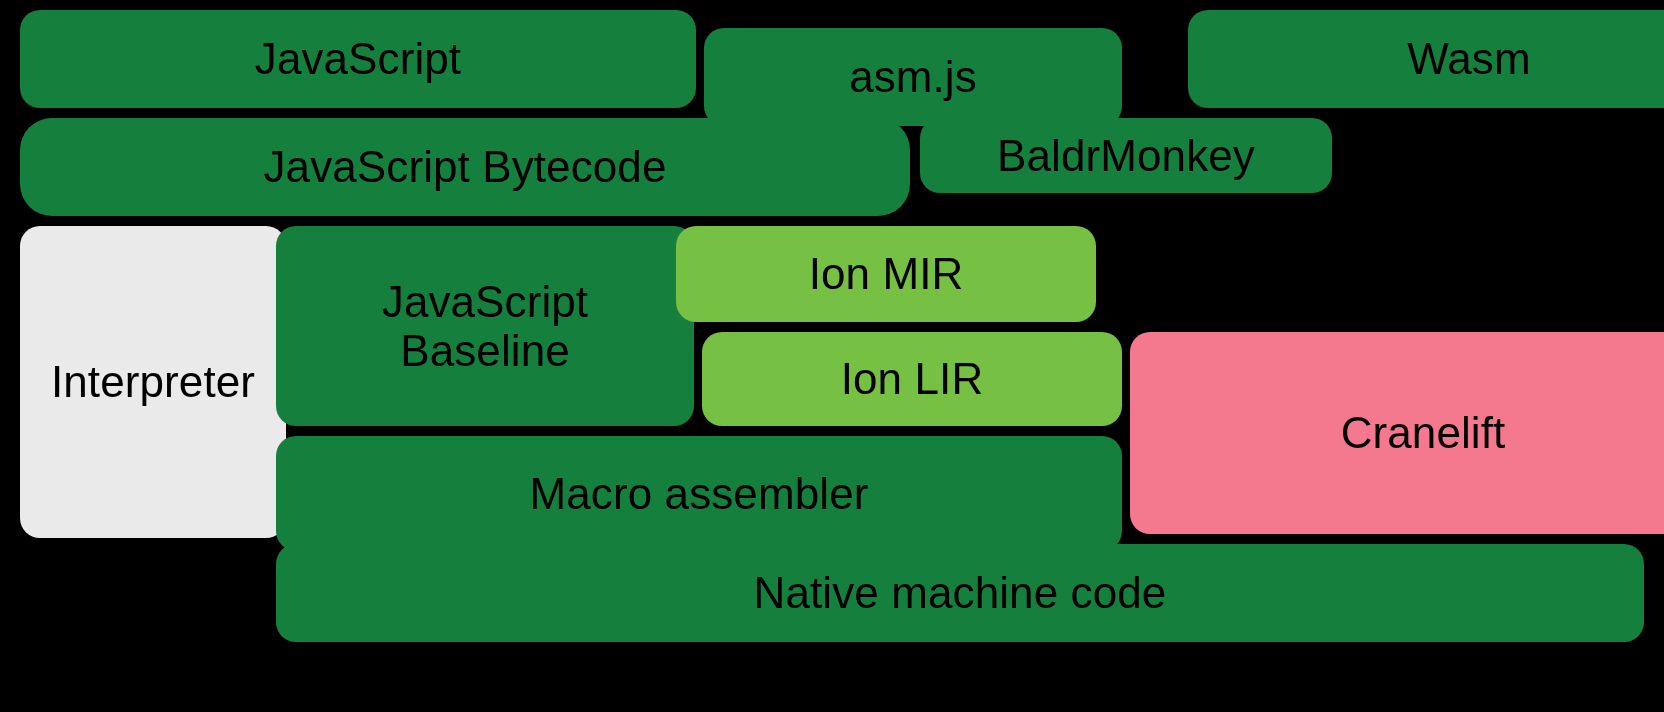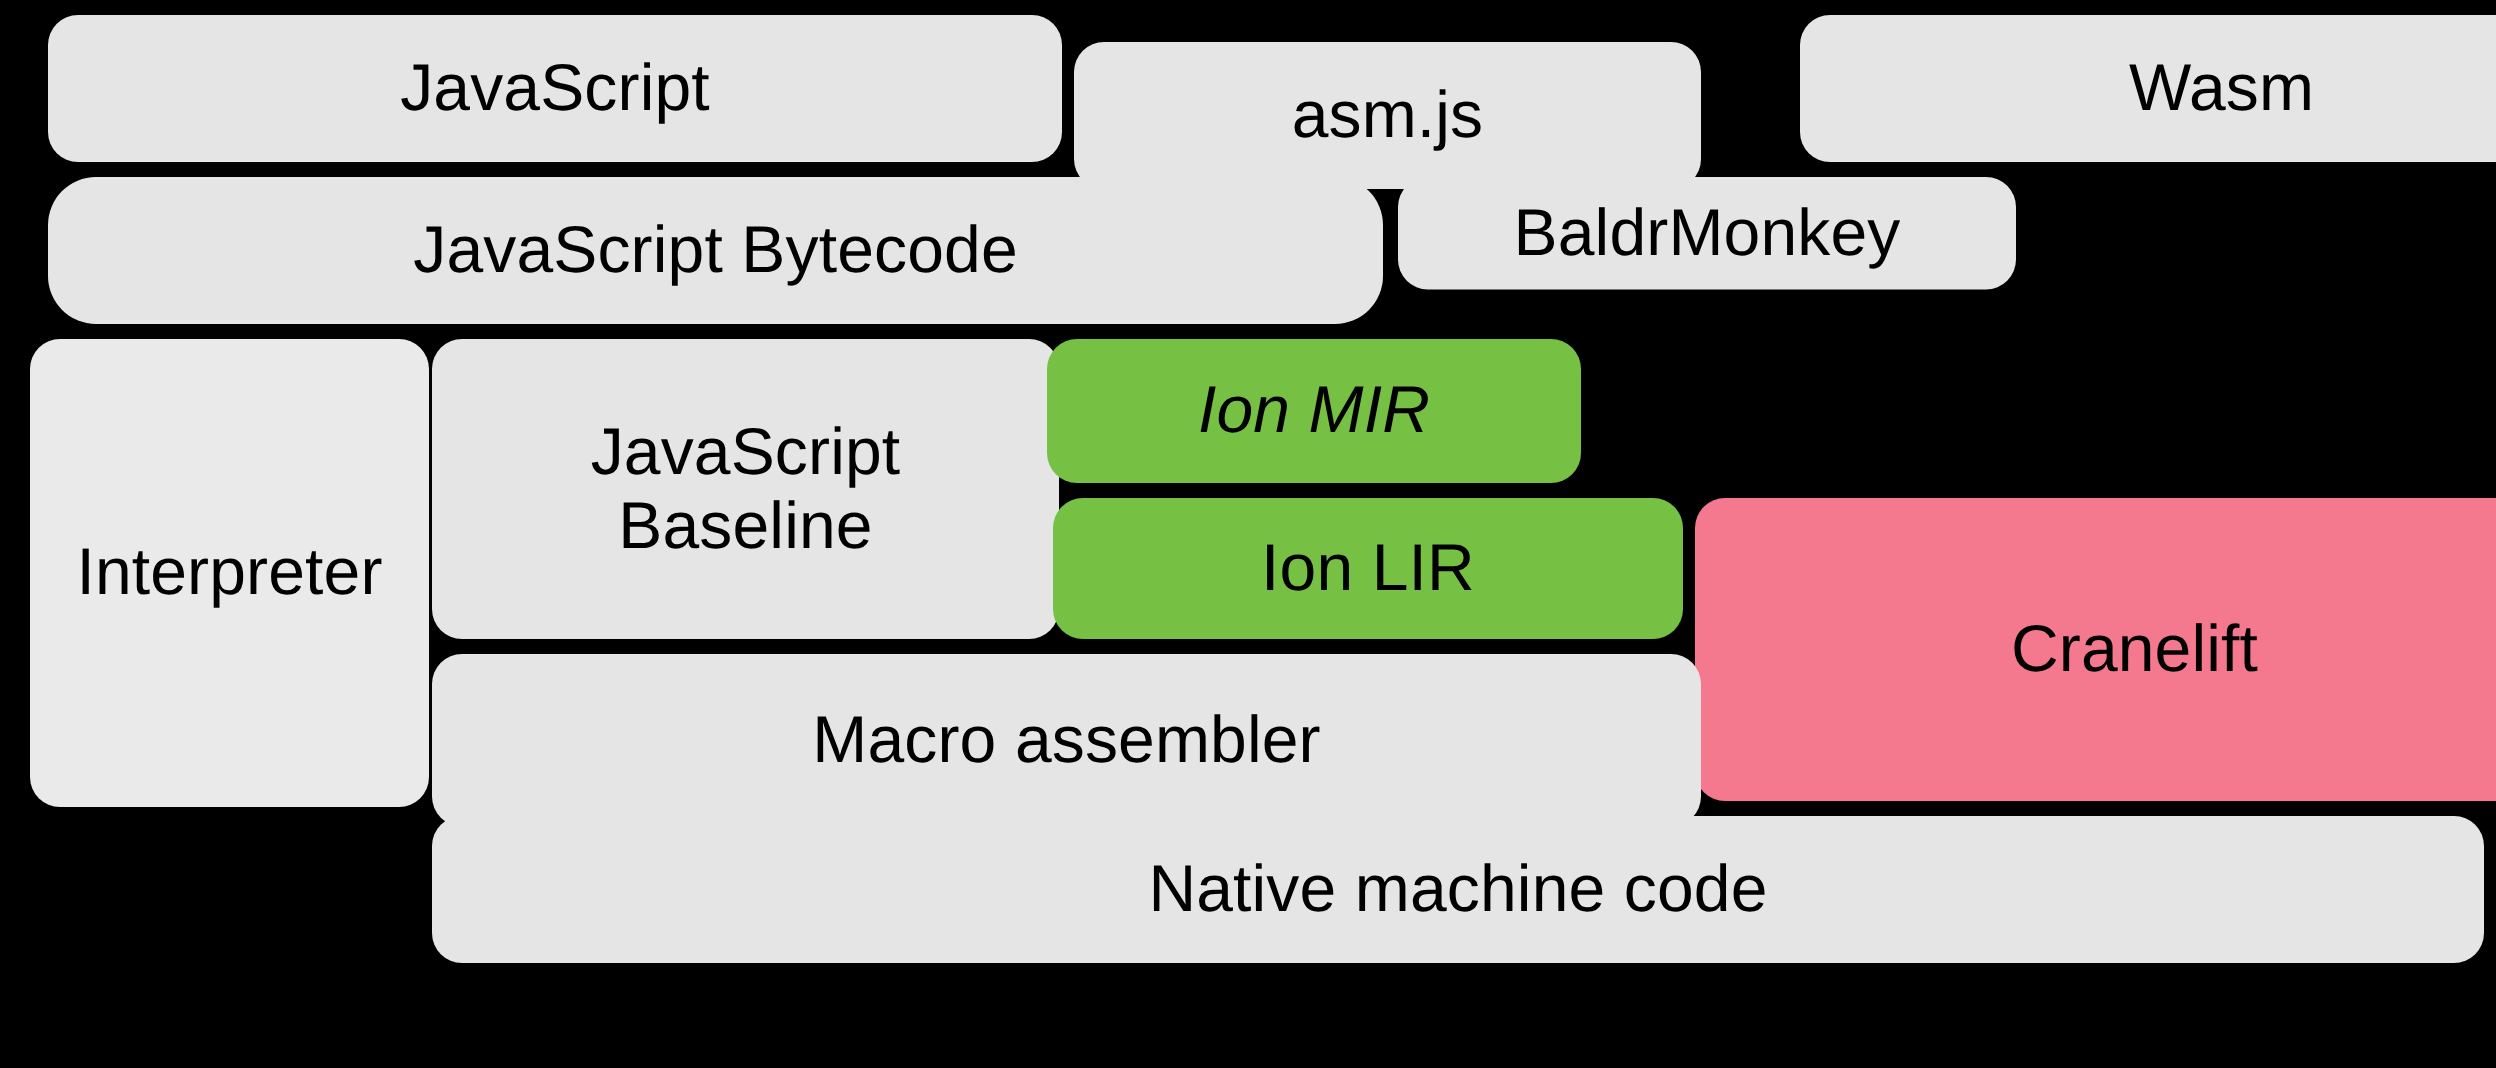--- a/index.html
+++ b/index.html
@@ -23,21 +23,21 @@
     align-items: center;
     justify-content: center;
     text-align: center;
     color: #000000;
     font-size: 44px;
     line-height: 1.12;
     font-weight: 400;
     letter-spacing: 0.1px;
     white-space: pre-line;
   }
-  .fill-white { background: #e5e5e5; margin-left: 12px; }
+  .fill-white { background: #15803d; }
   .fill-gray  { background: #eaeaea; }
   .fill-green { background: #76c043; }
   .fill-pink  { background: #f4798e; }
 </style>
 </head>
 <body>
 
 <div id="diagram">
 
   <div class="box fill-white" style="left:20px; top:10px; width:676px; height:98px;">
@@ -62,21 +62,21 @@
 
   <div class="box fill-gray" style="left:20px; top:226px; width:266px; height:312px;">
     <span>Interpreter</span>
   </div>
 
   <div class="box fill-white" style="left:276px; top:226px; width:418px; height:200px;">
     <span>JavaScript
 Baseline</span>
   </div>
 
-  <div class="box fill-green" style="left:698px; top:226px; width:356px; height:96px;font-style:italic;">
+  <div class="box fill-green" style="left:676px; top:226px; width:420px; height:96px;">
     <span>Ion MIR</span>
   </div>
 
   <div class="box fill-green" style="left:702px; top:332px; width:420px; height:94px;">
     <span>Ion LIR</span>
   </div>
 
   <div class="box fill-pink" style="left:1130px; top:332px; width:586px; height:202px;">
     <span>Cranelift</span>
   </div>

